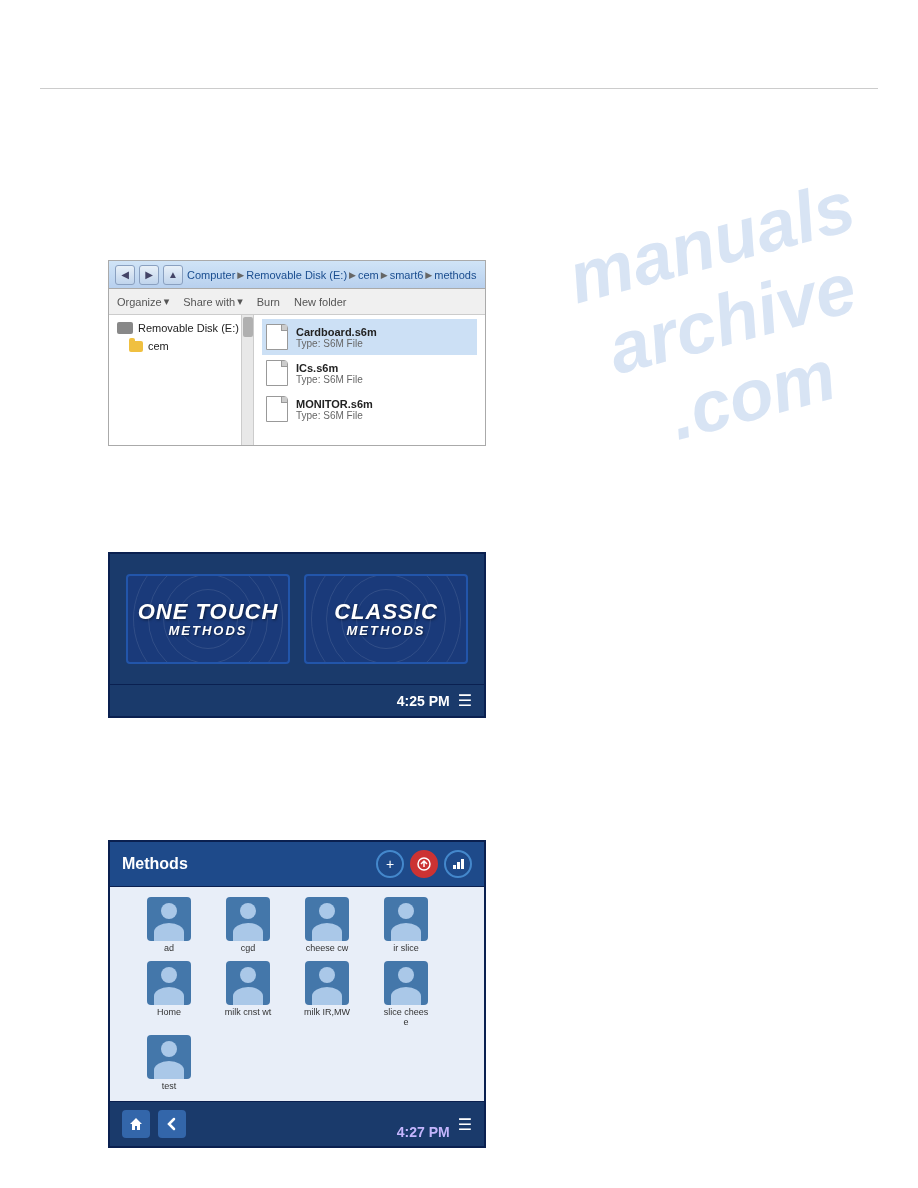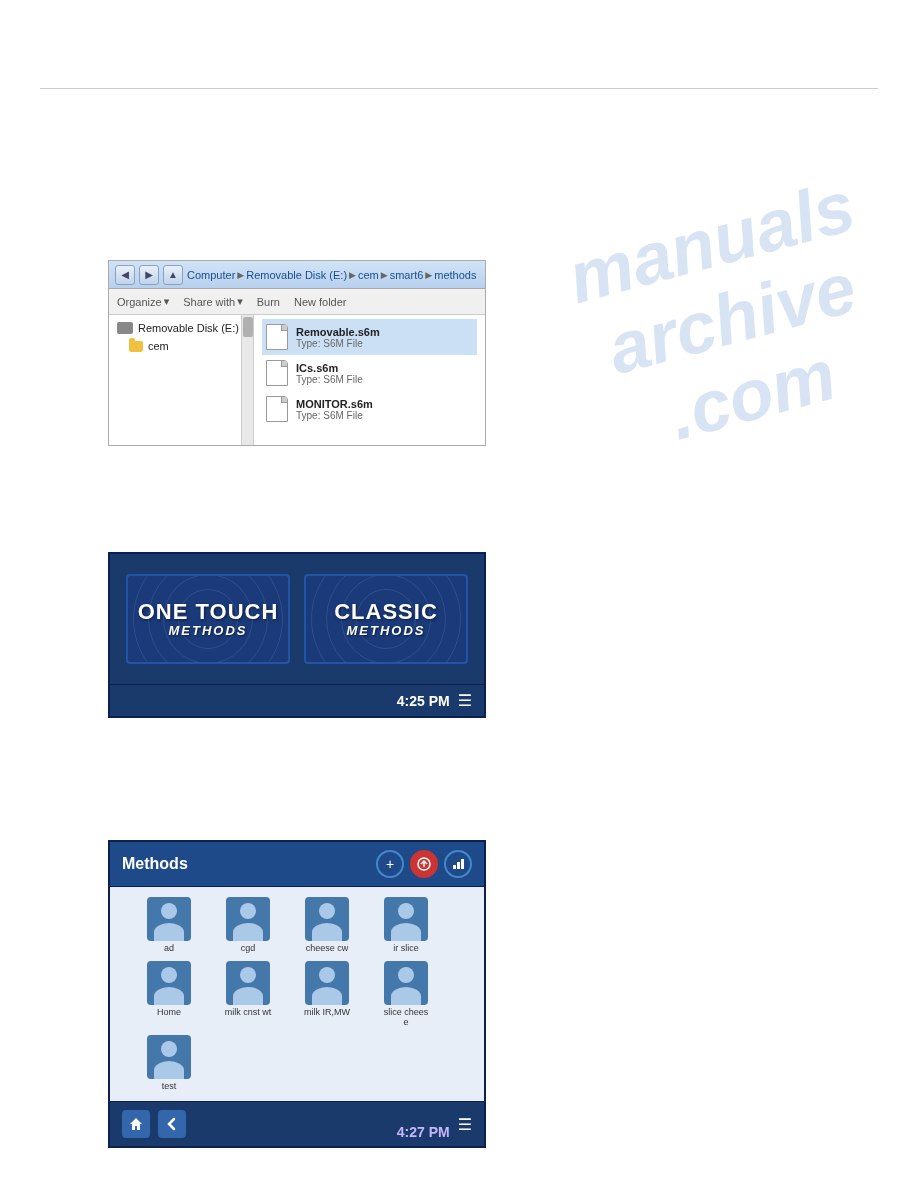--- a/index.html
+++ b/index.html
@@ -270,20 +270,21 @@
       border-radius: 50%;
       border: 18px solid rgba(255,255,255,0.04);
       box-shadow: 0 0 0 18px rgba(255,255,255,0.03), 0 0 0 36px rgba(255,255,255,0.02);
     }
 
     .method-btn-title {
       font-size: 22px;
       font-weight: 900;
       color: #ffffff;
       letter-spacing: 1px;
+      font-style: italic;
       line-height: 1;
       text-shadow: 1px 1px 3px rgba(0,0,0,0.5);
     }
 
     .method-btn-subtitle {
       font-size: 13px;
       font-weight: bold;
       color: #ffffff;
       letter-spacing: 2px;
       font-style: italic;
@@ -524,21 +525,21 @@
 
       <div style="position:absolute;right:0;top:0;width:12px;height:100%;background:#e8e8e8;border-left:1px solid #ccc;">
         <div style="width:10px;height:20px;background:#b0b0b0;border-radius:2px;margin:2px auto;"></div>
       </div>
     </div>
 
     <div class="fe-right-panel">
       <div class="fe-file-row selected">
         <div class="fe-file-icon"></div>
         <div class="fe-file-info">
-          <span class="fe-file-name">Removable.s6m</span>
+          <span class="fe-file-name">Cardboard.s6m</span>
           <span class="fe-file-type">Type: S6M File</span>
         </div>
       </div>
       <div class="fe-file-row">
         <div class="fe-file-icon"></div>
         <div class="fe-file-info">
           <span class="fe-file-name">ICs.s6m</span>
           <span class="fe-file-type">Type: S6M File</span>
         </div>
       </div>

